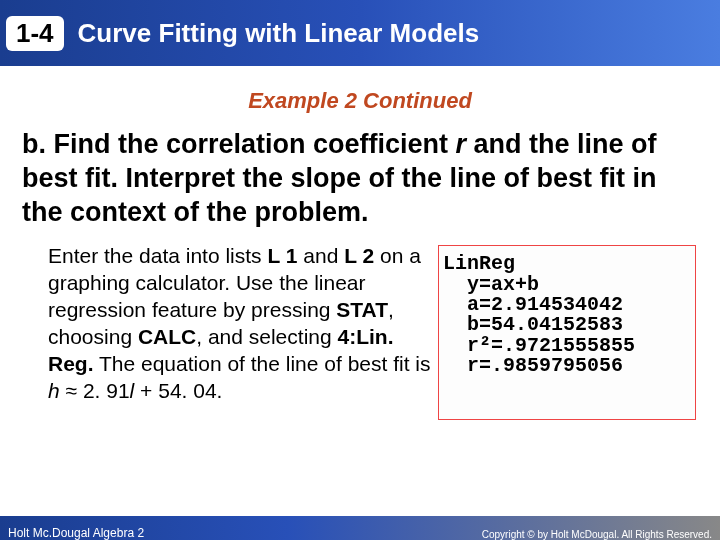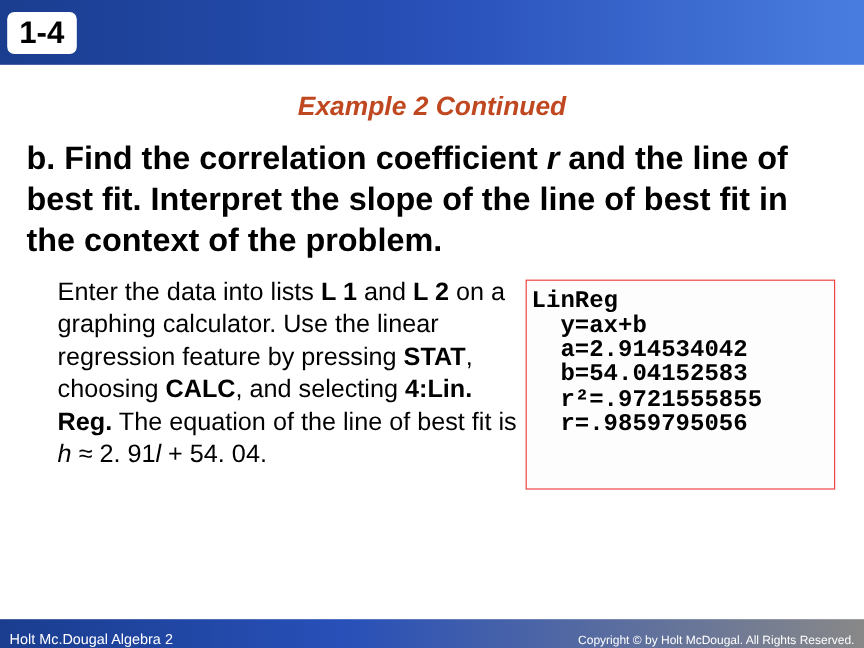--- a/index.html
+++ b/index.html
@@ -6,21 +6,21 @@
   body {
     width: 720px;
     height: 540px;
     background: #ffffff;
     font-family: Verdana, Geneva, sans-serif;
     position: relative;
     overflow: hidden;
   }
   .header-bar {
     background: linear-gradient(to right, #1a3d8f 0%, #2850b8 50%, #4a7de0 100%);
-    height: 54px;
+    height: 66px;
     display: flex;
     align-items: center;
     padding-left: 6px;
   }
   .lesson-badge {
     background: #ffffff;
     border-radius: 6px;
     padding: 2px 10px;
     font-weight: bold;
     font-size: 26px;
@@ -101,20 +101,21 @@
     color: #fff;
     font-family: Arial, sans-serif;
     font-size: 10px;
   }
 </style>
 </head>
 <body>
 
 <div class="header-bar">
   <span class="lesson-badge">1-4</span>
+  <span class="header-title">Curve Fitting with Linear Models</span>
 </div>
 
 <div class="example-title">Example 2 Continued</div>
 
 <div class="problem-statement">
   <span>b.</span>
   <span>Find the correlation coefficient </span><span class="italic-r">r</span><span> and the line of best fit. Interpret the slope of the line of best fit in the context of the problem.</span>
 </div>
 
 <div class="content-row">

